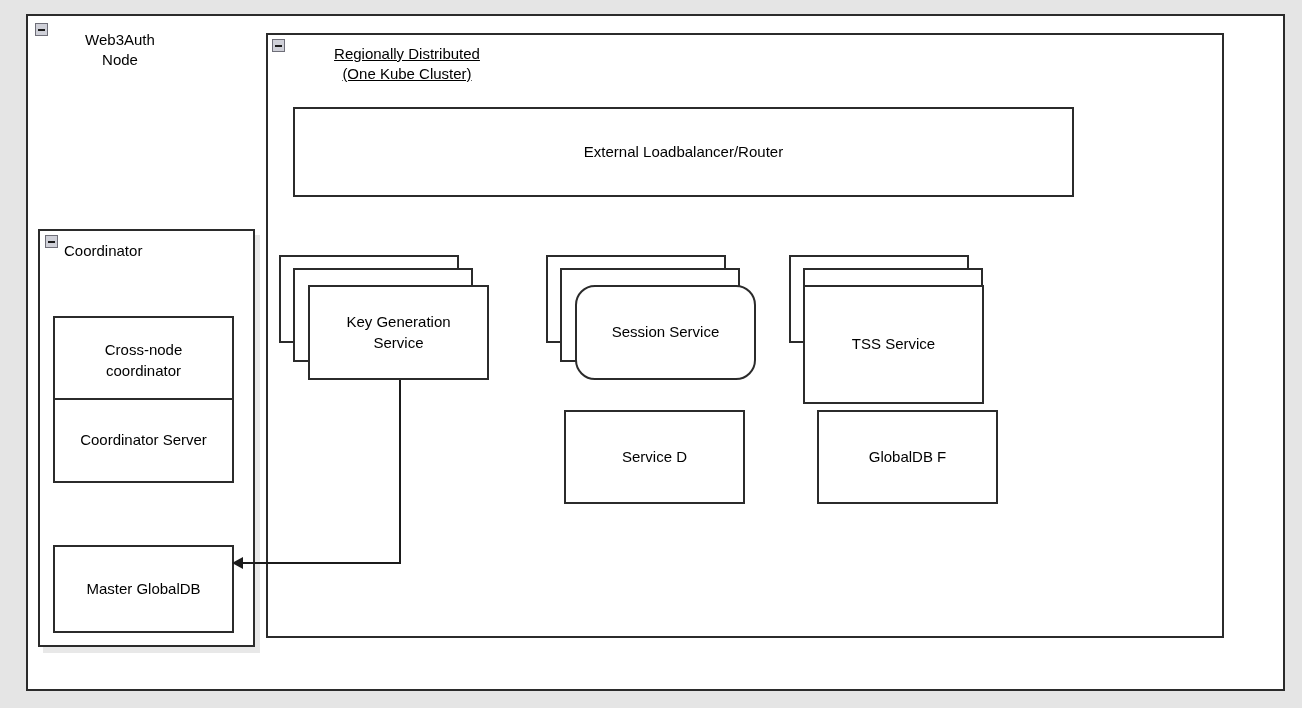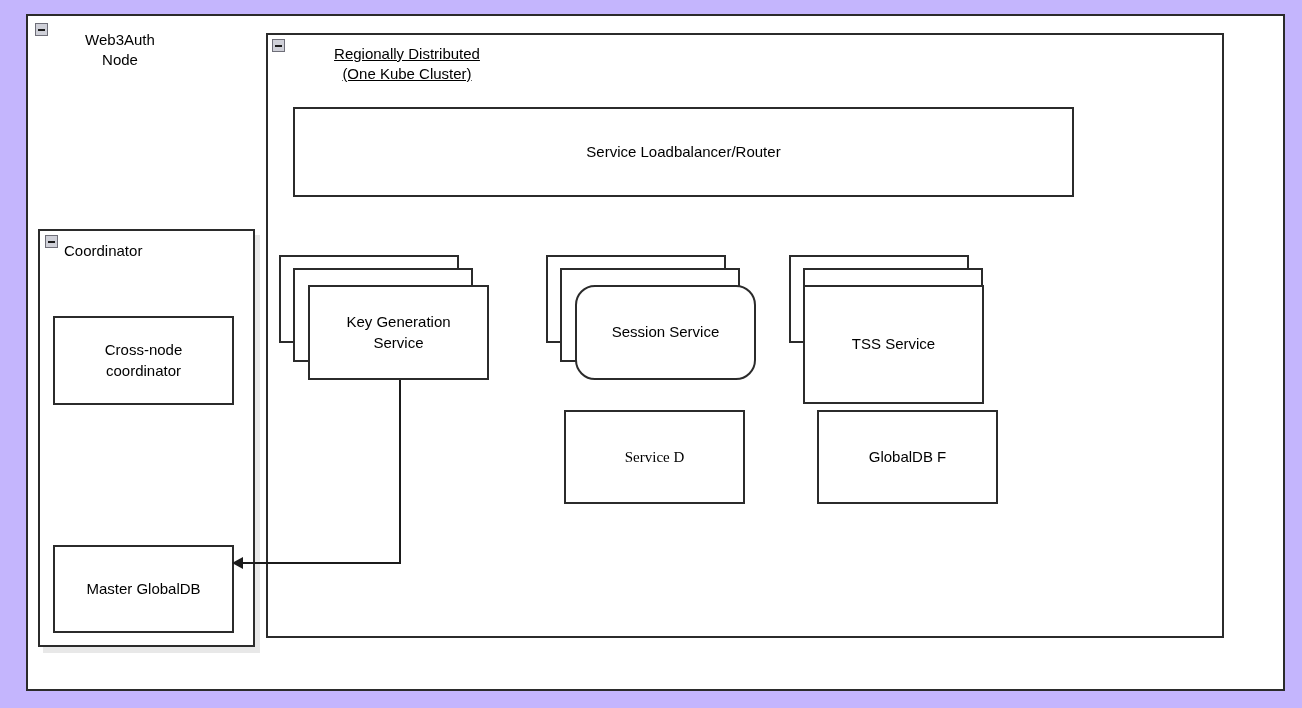--- a/index.html
+++ b/index.html
@@ -9,21 +9,21 @@
     background: #ffffff;
   }
   body {
     font-family: "Liberation Sans", sans-serif;
     -webkit-font-smoothing: antialiased;
   }
   #canvas {
     position: relative;
     width: 1302px;
     height: 708px;
-    background: #c4b5fd;
+    background: #e5e5e5;
     overflow: hidden;
   }
 
   
   .frame {
     position: absolute;
     background: #ffffff;
     border: 2px solid #2b2b2b;
     box-sizing: border-box;
   }
@@ -125,50 +125,51 @@
   <div class="container-title" style="left:50px; top:30px; width:140px;">Web3Auth
 Node</div>
 
   <div class="panel" style="left:266px; top:33px; width:958px; height:605px;"></div>
 
   <div class="collapse-icon" style="left:272px; top:39px;"></div>
 
   <div class="container-title" style="left:292px; top:44px; width:230px;text-decoration:underline;">Regionally Distributed
 (One Kube Cluster)</div>
 
-  <div class="node-box" style="left:293px; top:107px; width:781px; height:90px;">Service Loadbalancer/Router</div>
+  <div class="node-box" style="left:293px; top:107px; width:781px; height:90px;">External Loadbalancer/Router</div>
 
   <div class="stack-back" style="left:279px; top:255px; width:180px; height:88px;"></div>
   <div class="stack-back" style="left:293px; top:268px; width:180px; height:94px;"></div>
   <div class="node-box" style="left:308px; top:285px; width:181px; height:95px; white-space:pre-line;">Key Generation
 Service</div>
 
   <div class="stack-back" style="left:546px; top:255px; width:180px; height:88px;"></div>
   <div class="stack-back" style="left:560px; top:268px; width:180px; height:94px;"></div>
   <div class="node-box" style="left:575px; top:285px; width:181px; height:95px; white-space:pre-line;border-radius:20px;">Session Service</div>
 
   <div class="stack-back" style="left:789px; top:255px; width:180px; height:88px;"></div>
   <div class="stack-back" style="left:803px; top:268px; width:180px; height:94px;"></div>
   <div class="node-box" style="left:803px; top:285px; width:181px; height:119px; white-space:pre-line;">TSS Service</div>
 
-  <div class="node-box" style="left:564px; top:410px; width:181px; height:94px;font-family:Liberation Serif, serif;">Service D</div>
+  <div class="node-box" style="left:564px; top:410px; width:181px; height:94px;">Service D</div>
 
   <div class="node-box" style="left:817px; top:410px; width:181px; height:94px;">GlobalDB F</div>
 
   <div class="group-shadow" style="left:43px; top:235px; width:217px; height:418px;"></div>
 
   <div class="group" style="left:38px; top:229px; width:217px; height:418px;"></div>
 
   <div class="collapse-icon" style="left:45px; top:235px;"></div>
 
   <div class="container-title title-left" style="left:64px; top:241px; width:150px;">Coordinator</div>
 
   <div class="node-box" style="left:53px; top:292px; width:181px; height:89px; white-space:pre-line;margin-top:24px;">Cross-node
 coordinator</div>
 
+  <div class="node-box" style="left:53px; top:398px; width:181px; height:85px;">Coordinator Server</div>
 
   <div class="node-box" style="left:53px; top:545px; width:181px; height:88px;text-align:center;">Master GlobalDB</div>
 
   <div class="conn-line conn-v" style="left:399px; top:380px; height:184px;"></div>
   <div class="conn-line conn-h" style="left:243px; top:562px; width:158px;"></div>
   <div class="arrow-head" style="left:232px; top:557px;"></div>
 
 </div>
 
 </body></html>

